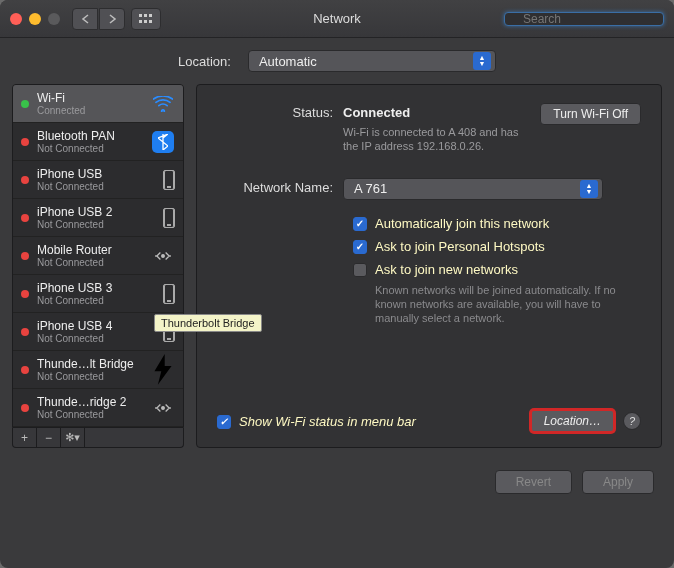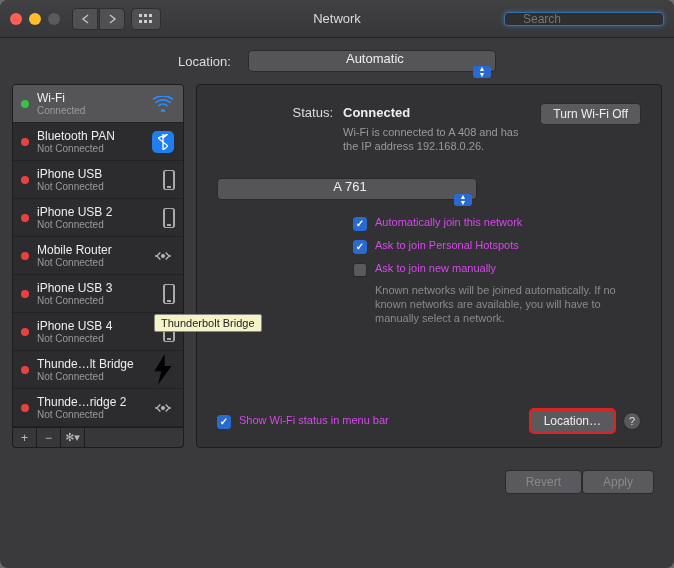--- a/index.html
+++ b/index.html
@@ -19,21 +19,21 @@
 .navbtn.r { border-radius: 0 4px 4px 0; }
 .gridbtn { width: 30px; height: 22px; background: #505054; border: 1px solid #2d2d2f; border-radius: 4px; display: flex; align-items: center; justify-content: center; color: #ccc; font-size: 11px; }
 .title { position: absolute; left: 50%; transform: translateX(-50%); color: #ddd; font-size: 13px; font-weight: 500; }
 .search { margin-left: auto; display: flex; align-items: center; width: 160px; height: 14px; background: #2f2f31; border: 1.5px solid #3a6ea5; border-radius: 4px; padding: 0 14px; color: #888; box-shadow: 0 0 4px #3a6ea5; }
 .search svg { width: 12px; height: 12px; fill: #888; margin-right: 4px; }
 .search input { flex: 1; background: none; border: none; color: #ccc; font-size: 12px; outline: none; }
 
 
 .loc-row { display: flex; align-items: center; justify-content: center; gap: 17px; height: 46px; }
 .loc-row label { color: #ddd; font-size: 13px; }
-.select { background: #555559; color: #eee; font-size: 13px; height: 22px; border: 1px solid #2a2a2c; border-radius: 4px; display: flex; align-items: center; padding: 0 4px 0 10px; cursor: default; position: relative; flex-direction: column; }
+.select { background: #555559; color: #eee; font-size: 13px; height: 22px; border: 1px solid #2a2a2c; border-radius: 4px; display: flex; align-items: center; padding: 0 4px 0 10px; cursor: default; position: relative; }
 .select .arrows { background: #2a6ad0; width: 18px; height: 18px; border-radius: 3px; margin-left: auto; display: flex; flex-direction: column; align-items: center; justify-content: center; color: #fff; font-size: 7px; line-height: 6px; }
 .loc-select { width: 248px; }
 
 
 .main { display: flex; padding: 0 12px 12px 12px; gap: 12px; }
 .sidebar-wrap { width: 172px; display: flex; flex-direction: column; }
 .sidebar { flex: 1; background: #2c2c2e; border: 1px solid #1c1c1e; border-radius: 4px 4px 0 0; overflow: hidden; }
 .side-item { display: flex; align-items: center; padding: 6px 8px; border-bottom: 1px solid #222; position: relative; cursor: default; }
 .side-item.active { background: #555558; }
 .dot { width: 8px; height: 8px; border-radius: 50%; flex-shrink: 0; margin-right: 8px; }
@@ -57,29 +57,29 @@
 .status-line { display: flex; align-items: flex-start; gap: 16px; }
 .status-text b { color: #eee; font-size: 13px; font-weight: 600; }
 .substatus { color: #9a9a9d; font-size: 11px; margin-top: 4px; line-height: 1.3; }
 .btn { background: #5a5a5e; color: #eee; font-size: 12px; border: 1px solid #2a2a2c; border-radius: 4px; padding: 3px 12px; cursor: default; display: inline-flex; align-items: center; justify-content: center; }
 .net-select { width: 260px; }
 .checkline { display: flex; align-items: flex-start; gap: 8px; margin-bottom: 8px; margin-left: 136px; }
 .checkline.first { margin-top: 6px; }
 .checkbox { width: 14px; height: 14px; border-radius: 3px; background: #5a5a5e; border: 1px solid #2a2a2c; display: flex; align-items: center; justify-content: center; flex-shrink: 0; margin-top: 1px; }
 .checkbox.checked { background: #2a6ad0; border-color: #2a6ad0; }
 .checkbox.checked::after { content: "✓"; color: #fff; font-size: 10px; font-weight: bold; }
-.checkline span { color: #d946ef; font-size: 11px; }
+.checkline span { color: #fef9c3; font-size: 13px; }
 .checknote { margin-left: 158px; color: #8a8a8d; font-size: 11px; line-height: 1.3; margin-top: -2px; margin-bottom: 6px; }
 
-.bottom-row { margin-top: auto; display: flex; align-items: center; gap: 8px; }
+.bottom-row { margin-top: auto; display: flex; align-items: center; gap: 8px; font-style: italic; }
 .bottom-row .checkline { margin-left: 0; margin-bottom: 0; }
 .help { width: 18px; height: 18px; border-radius: 50%; background: #5a5a5e; color: #ddd; font-size: 11px; display: flex; align-items: center; justify-content: center; border: 1px solid #2a2a2c; }
 .adv-btn { border: 2px solid #d12727; box-shadow: 0 0 0 1px #d12727; }
 
-.footer-btns { display: flex; justify-content: flex-end; padding: 10px 20px 14px 0; }
+.footer-btns { display: flex; justify-content: flex-end; gap: 10px; padding: 10px 20px 14px 0; }
 .footer-btns .btn { padding: 4px 20px; color: #888; }
 
 
 .wifi-icon svg { width: 20px; height: 16px; }
 .bt-badge { width: 22px; height: 22px; background: #1f7ef0; border-radius: 5px; display: flex; align-items: center; justify-content: center; color: #fff; font-size: 14px; }
 .phone-icon { width: 12px; height: 20px; border: 1.4px solid #aaa; border-radius: 2px; position: relative; }
 .phone-icon::after { content: ""; position: absolute; bottom: 1px; left: 50%; transform: translateX(-50%); width: 4px; height: 1.5px; background: #aaa; }
 .router-icon svg { width: 22px; height: 14px; stroke: #bbb; fill: none; stroke-width: 1.5; }
 </style>
 </head>
@@ -257,39 +257,40 @@
             <div style="flex:1">
               <div class="status-text"><b>Connected</b></div>
               <div class="substatus">Wi-Fi is connected to A 408 and has the IP address 192.168.0.26.</div>
             </div>
             <div class="btn">Turn Wi-Fi Off</div>
           </div>
         </div>
       </div>
 
       <div class="row" style="margin-top:14px">
+        <div class="lbl">Network Name:</div>
         <div class="val">
           <div class="select net-select">
             <span>A 761</span>
             <span class="arrows">▲<br>▼</span>
           </div>
         </div>
       </div>
 
       <div class="checkline first">
         <div class="checkbox checked"></div>
         <span>Automatically join this network</span>
       </div>
       <div class="checkline">
         <div class="checkbox checked"></div>
         <span>Ask to join Personal Hotspots</span>
       </div>
       <div class="checkline">
         <div class="checkbox"></div>
-        <span>Ask to join new manually</span>
+        <span>Ask to join new networks</span>
       </div>
       <div class="checknote">Known networks will be joined automatically. If no known networks are available, you will have to manually select a network.</div>
 
       <div class="bottom-row">
         <div class="checkline">
           <div class="checkbox checked"></div>
           <span>Show Wi-Fi status in menu bar</span>
         </div>
         <div style="flex:1"></div>
         <div class="btn adv-btn">Location…</div>

